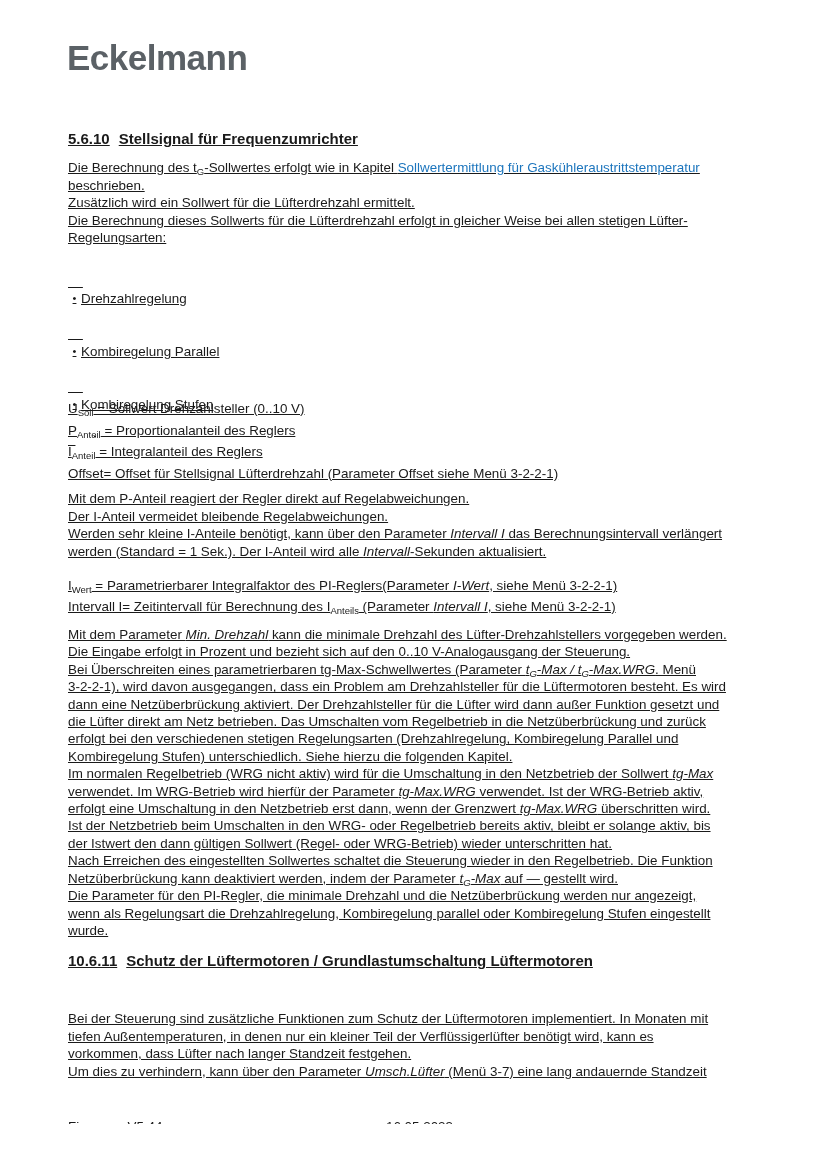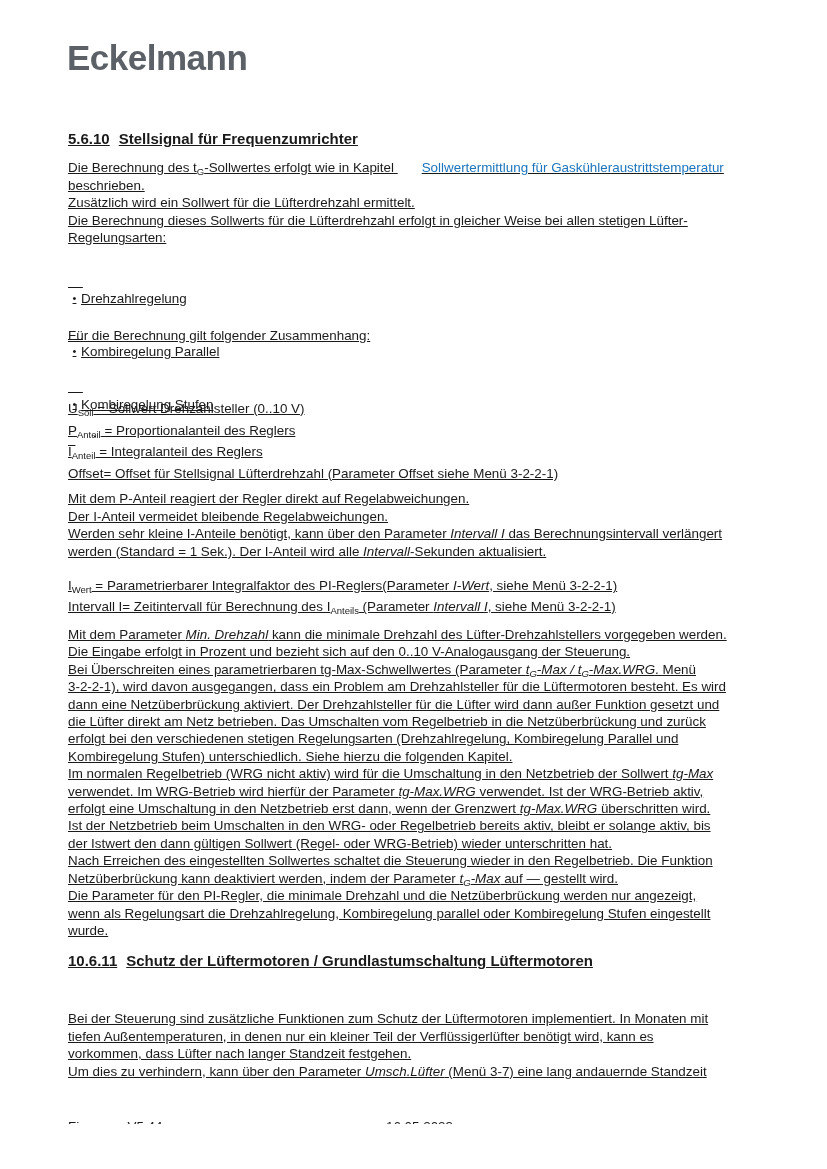--- a/index.html
+++ b/index.html
@@ -54,21 +54,21 @@
   
   .i    { font-style: italic; }
   sub.sub, sub.isub {
     font-size: 9.5px;
     line-height: 0;
     vertical-align: baseline;
     position: relative;
     top: 3px;
   }
   sub.isub { font-style: italic; }
-  .link { color: #1c75bd; margin-left: 24px; }
+  .link { color: #1c75bd; }
   .f    { font-family: "Liberation Serif", serif; }
   sub.fsub {
     font-family: "Liberation Serif", serif;
     font-style: italic;
     font-size: 12.5px;
     line-height: 0;
     vertical-align: baseline;
     position: relative;
     top: 3px;
   }
@@ -105,21 +105,20 @@
     <div class="bullet-line">
       <span class="dot">•</span>
       <span class="bullet-text">Kombiregelung Parallel</span>
     </div>
     <div class="bullet-line">
       <span class="dot">•</span>
       <span class="bullet-text">Kombiregelung Stufen</span>
     </div>
   </div>
 
-  <div class="block b-formula-intro">Für die Berechnung gilt folgender Zusammenhang:</div>
 
 
   <div class="block b-defs"><span>U</span><sub class="sub">Soll</sub><span> = Sollwert Drehzahlsteller (0..10 V)</span><br><span>P</span><sub class="sub">Anteil</sub><span> = Proportionalanteil des Reglers</span><br><span>I</span><sub class="sub">Anteil</sub><span> = Integralanteil des Reglers</span><br><span>Offset= Offset für Stellsignal Lüfterdrehzahl (Parameter Offset siehe Menü 3-2-2-1)</span></div>
 
   <div class="block b-pi-note"><span>Mit dem P-Anteil reagiert der Regler direkt auf Regelabweichungen.</span><br><span>Der I-Anteil vermeidet bleibende Regelabweichungen.</span><br><span>Werden sehr kleine I-Anteile benötigt, kann über den Parameter </span><span class="i">Intervall I</span><span> das Berechnungsintervall verlängert</span><br><span>werden (Standard = 1 Sek.). Der I-Anteil wird alle </span><span class="i">Intervall</span><span>-Sekunden aktualisiert.</span></div>
 
   <div class="block b-integral"><span>I</span><sub class="sub">Wert</sub><span> = Parametrierbarer Integralfaktor des PI-Reglers(Parameter </span><span class="i">I-Wert</span><span>, siehe Menü 3-2-2-1)</span><br><span>Intervall I= Zeitintervall für Berechnung des I</span><sub class="sub">Anteils</sub><span> (Parameter </span><span class="i">Intervall I</span><span>, siehe Menü 3-2-2-1)</span></div>
 
   <div class="block b-main"><span>Mit dem Parameter </span><span class="i">Min. Drehzahl</span><span> kann die minimale Drehzahl des Lüfter-Drehzahlstellers vorgegeben werden.</span><br><span>Die Eingabe erfolgt in Prozent und bezieht sich auf den 0..10 V-Analogausgang der Steuerung.</span><br><span>Bei Überschreiten eines parametrierbaren tg-Max-Schwellwertes (Parameter </span><span class="i">t</span><sub class="isub">G</sub><span class="i">-Max / t</span><sub class="isub">G</sub><span class="i">-Max.WRG</span><span>. Menü</span><br><span>3-2-2-1), wird davon ausgegangen, dass ein Problem am Drehzahlsteller für die Lüftermotoren besteht. Es wird</span><br><span>dann eine Netzüberbrückung aktiviert. Der Drehzahlsteller für die Lüfter wird dann außer Funktion gesetzt und</span><br><span>die Lüfter direkt am Netz betrieben. Das Umschalten vom Regelbetrieb in die Netzüberbrückung und zurück</span><br><span>erfolgt bei den verschiedenen stetigen Regelungsarten (Drehzahlregelung, Kombiregelung Parallel und</span><br><span>Kombiregelung Stufen) unterschiedlich. Siehe hierzu die folgenden Kapitel.</span><br><span>Im normalen Regelbetrieb (WRG nicht aktiv) wird für die Umschaltung in den Netzbetrieb der Sollwert </span><span class="i">tg-Max</span><br><span>verwendet. Im WRG-Betrieb wird hierfür der Parameter </span><span class="i">tg-Max.WRG</span><span> verwendet. Ist der WRG-Betrieb aktiv,</span><br><span>erfolgt eine Umschaltung in den Netzbetrieb erst dann, wenn der Grenzwert </span><span class="i">tg-Max.WRG</span><span> überschritten wird.</span><br><span>Ist der Netzbetrieb beim Umschalten in den WRG- oder Regelbetrieb bereits aktiv, bleibt er solange aktiv, bis</span><br><span>der Istwert den dann gültigen Sollwert (Regel- oder WRG-Betrieb) wieder unterschritten hat.</span><br><span>Nach Erreichen des eingestellten Sollwertes schaltet die Steuerung wieder in den Regelbetrieb. Die Funktion</span><br><span>Netzüberbrückung kann deaktiviert werden, indem der Parameter </span><span class="i">t</span><sub class="isub">G</sub><span class="i">-Max</span><span> auf — gestellt wird.</span><br><span>Die Parameter für den PI-Regler, die minimale Drehzahl und die Netzüberbrückung werden nur angezeigt,</span><br><span>wenn als Regelungsart die Drehzahlregelung, Kombiregelung parallel oder Kombiregelung Stufen eingestellt</span><br><span>wurde.</span></div>
 

